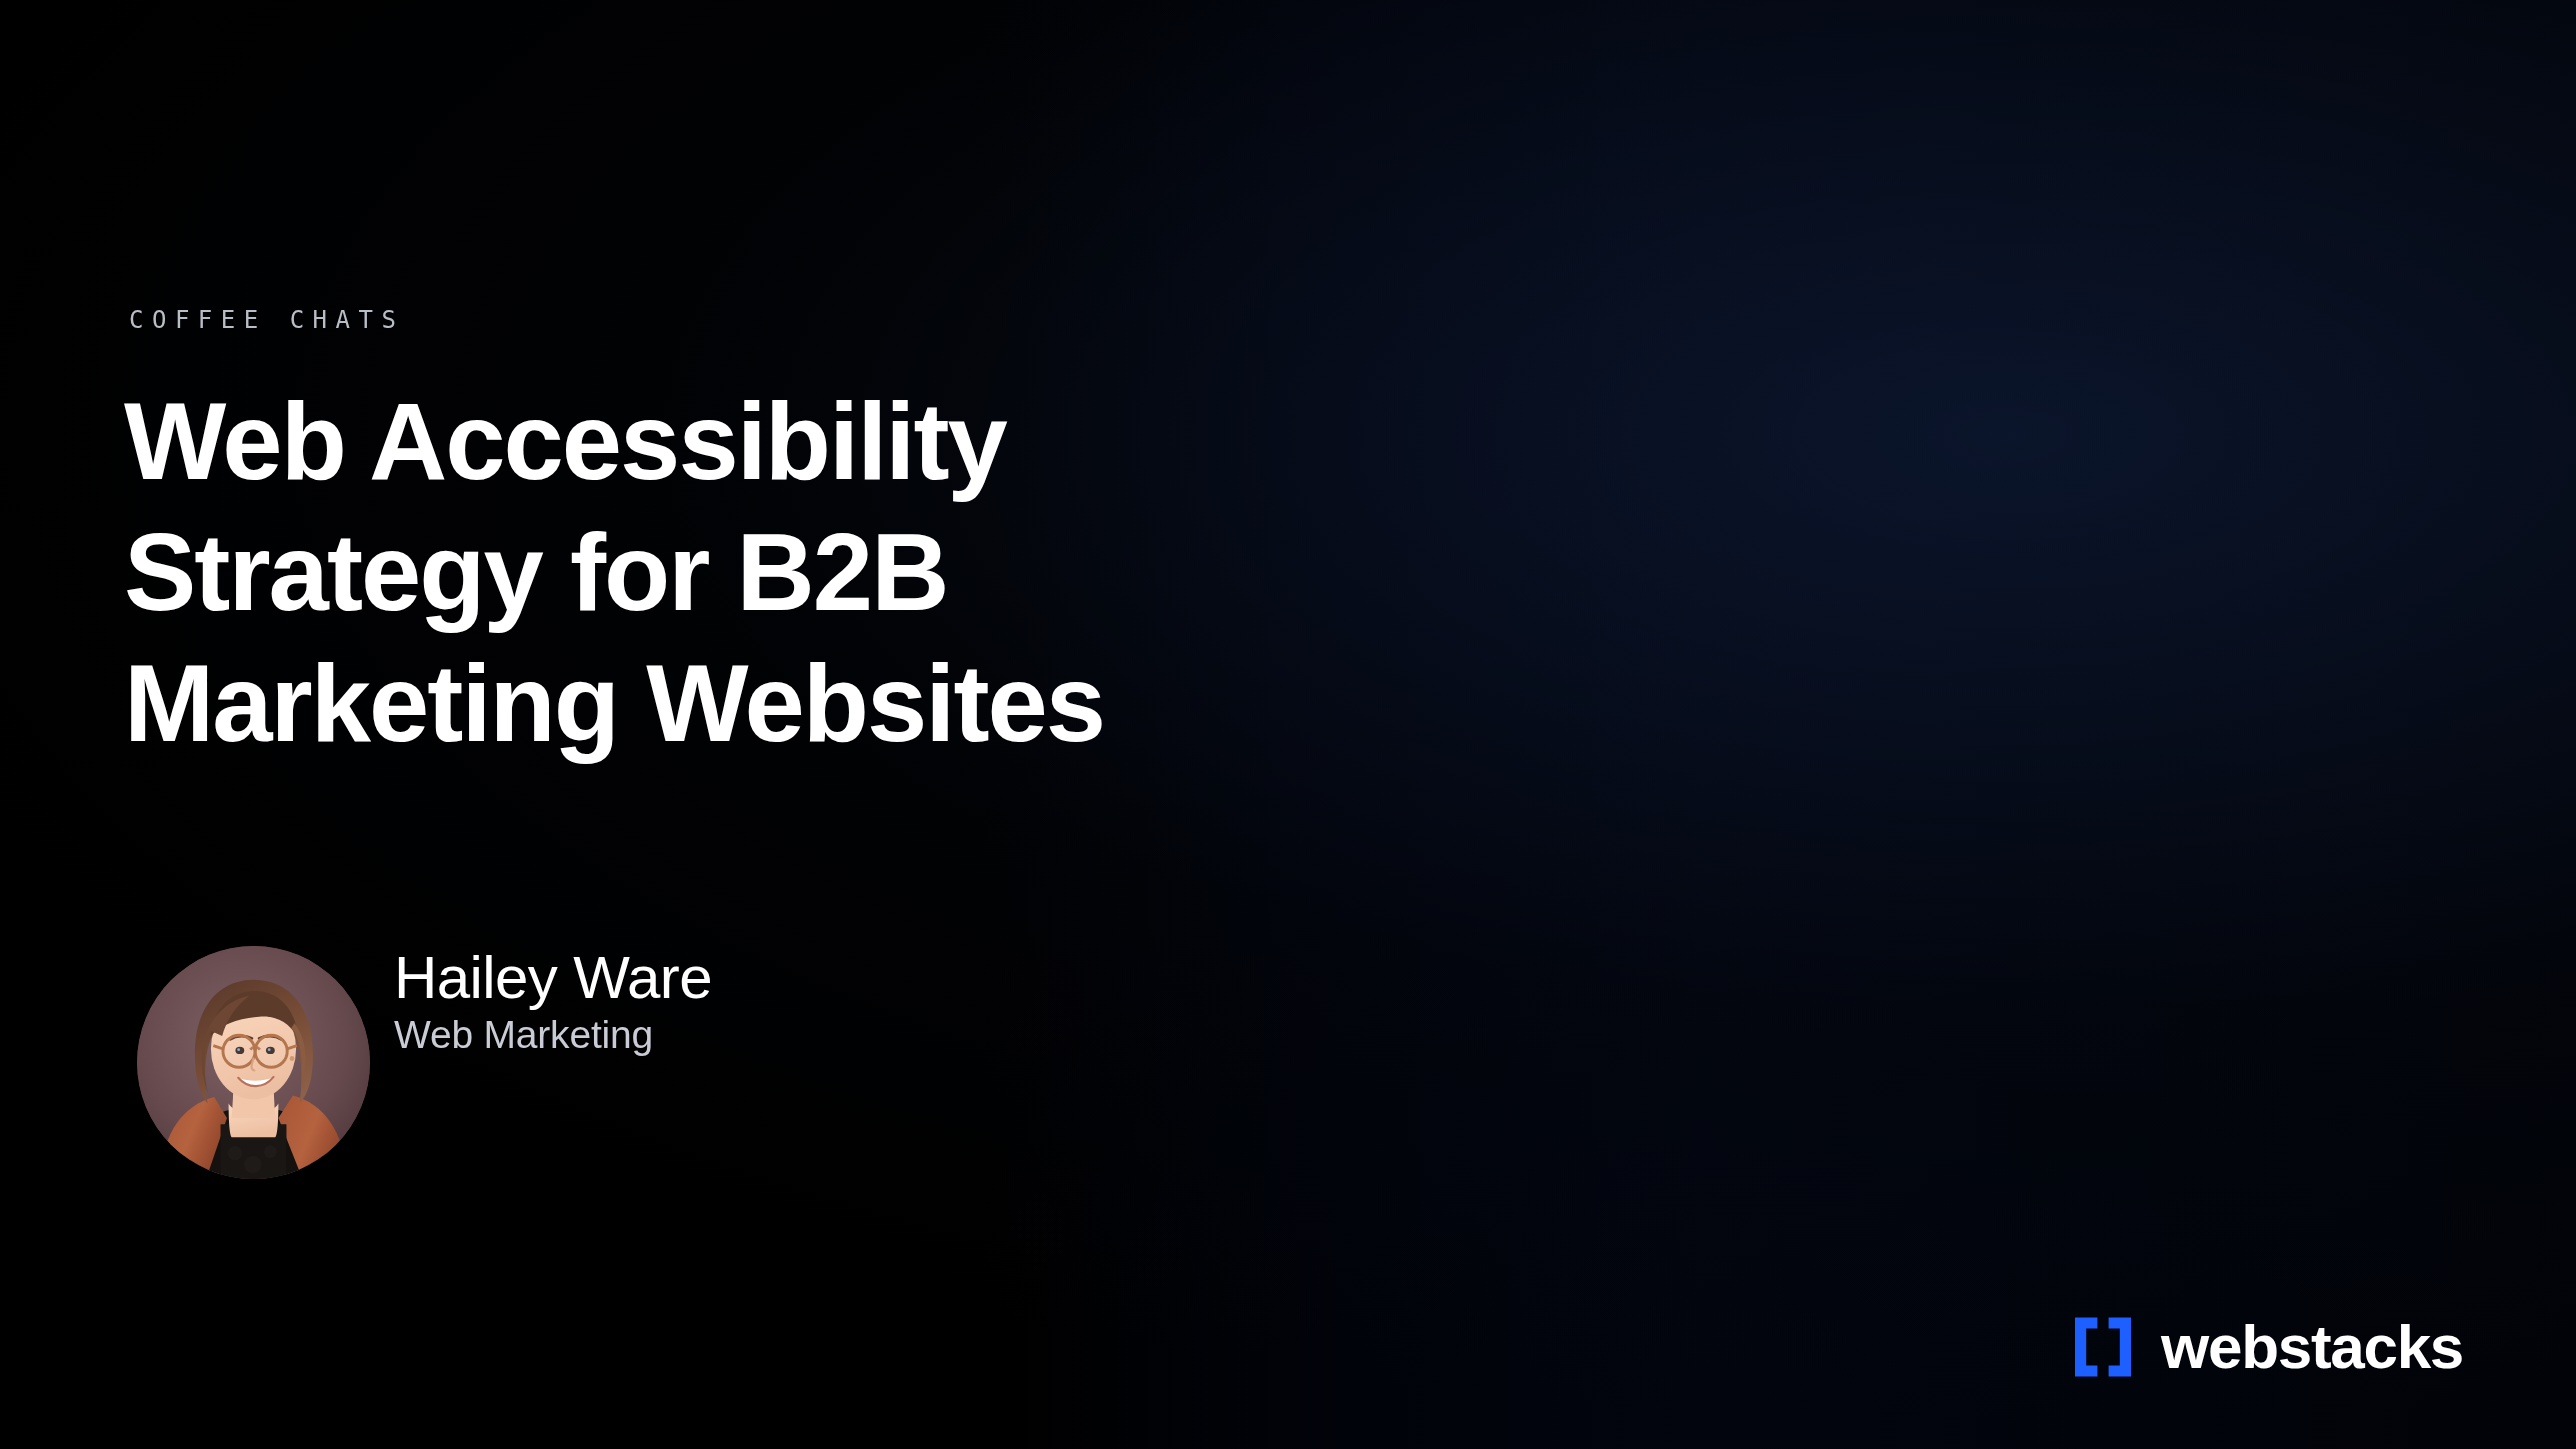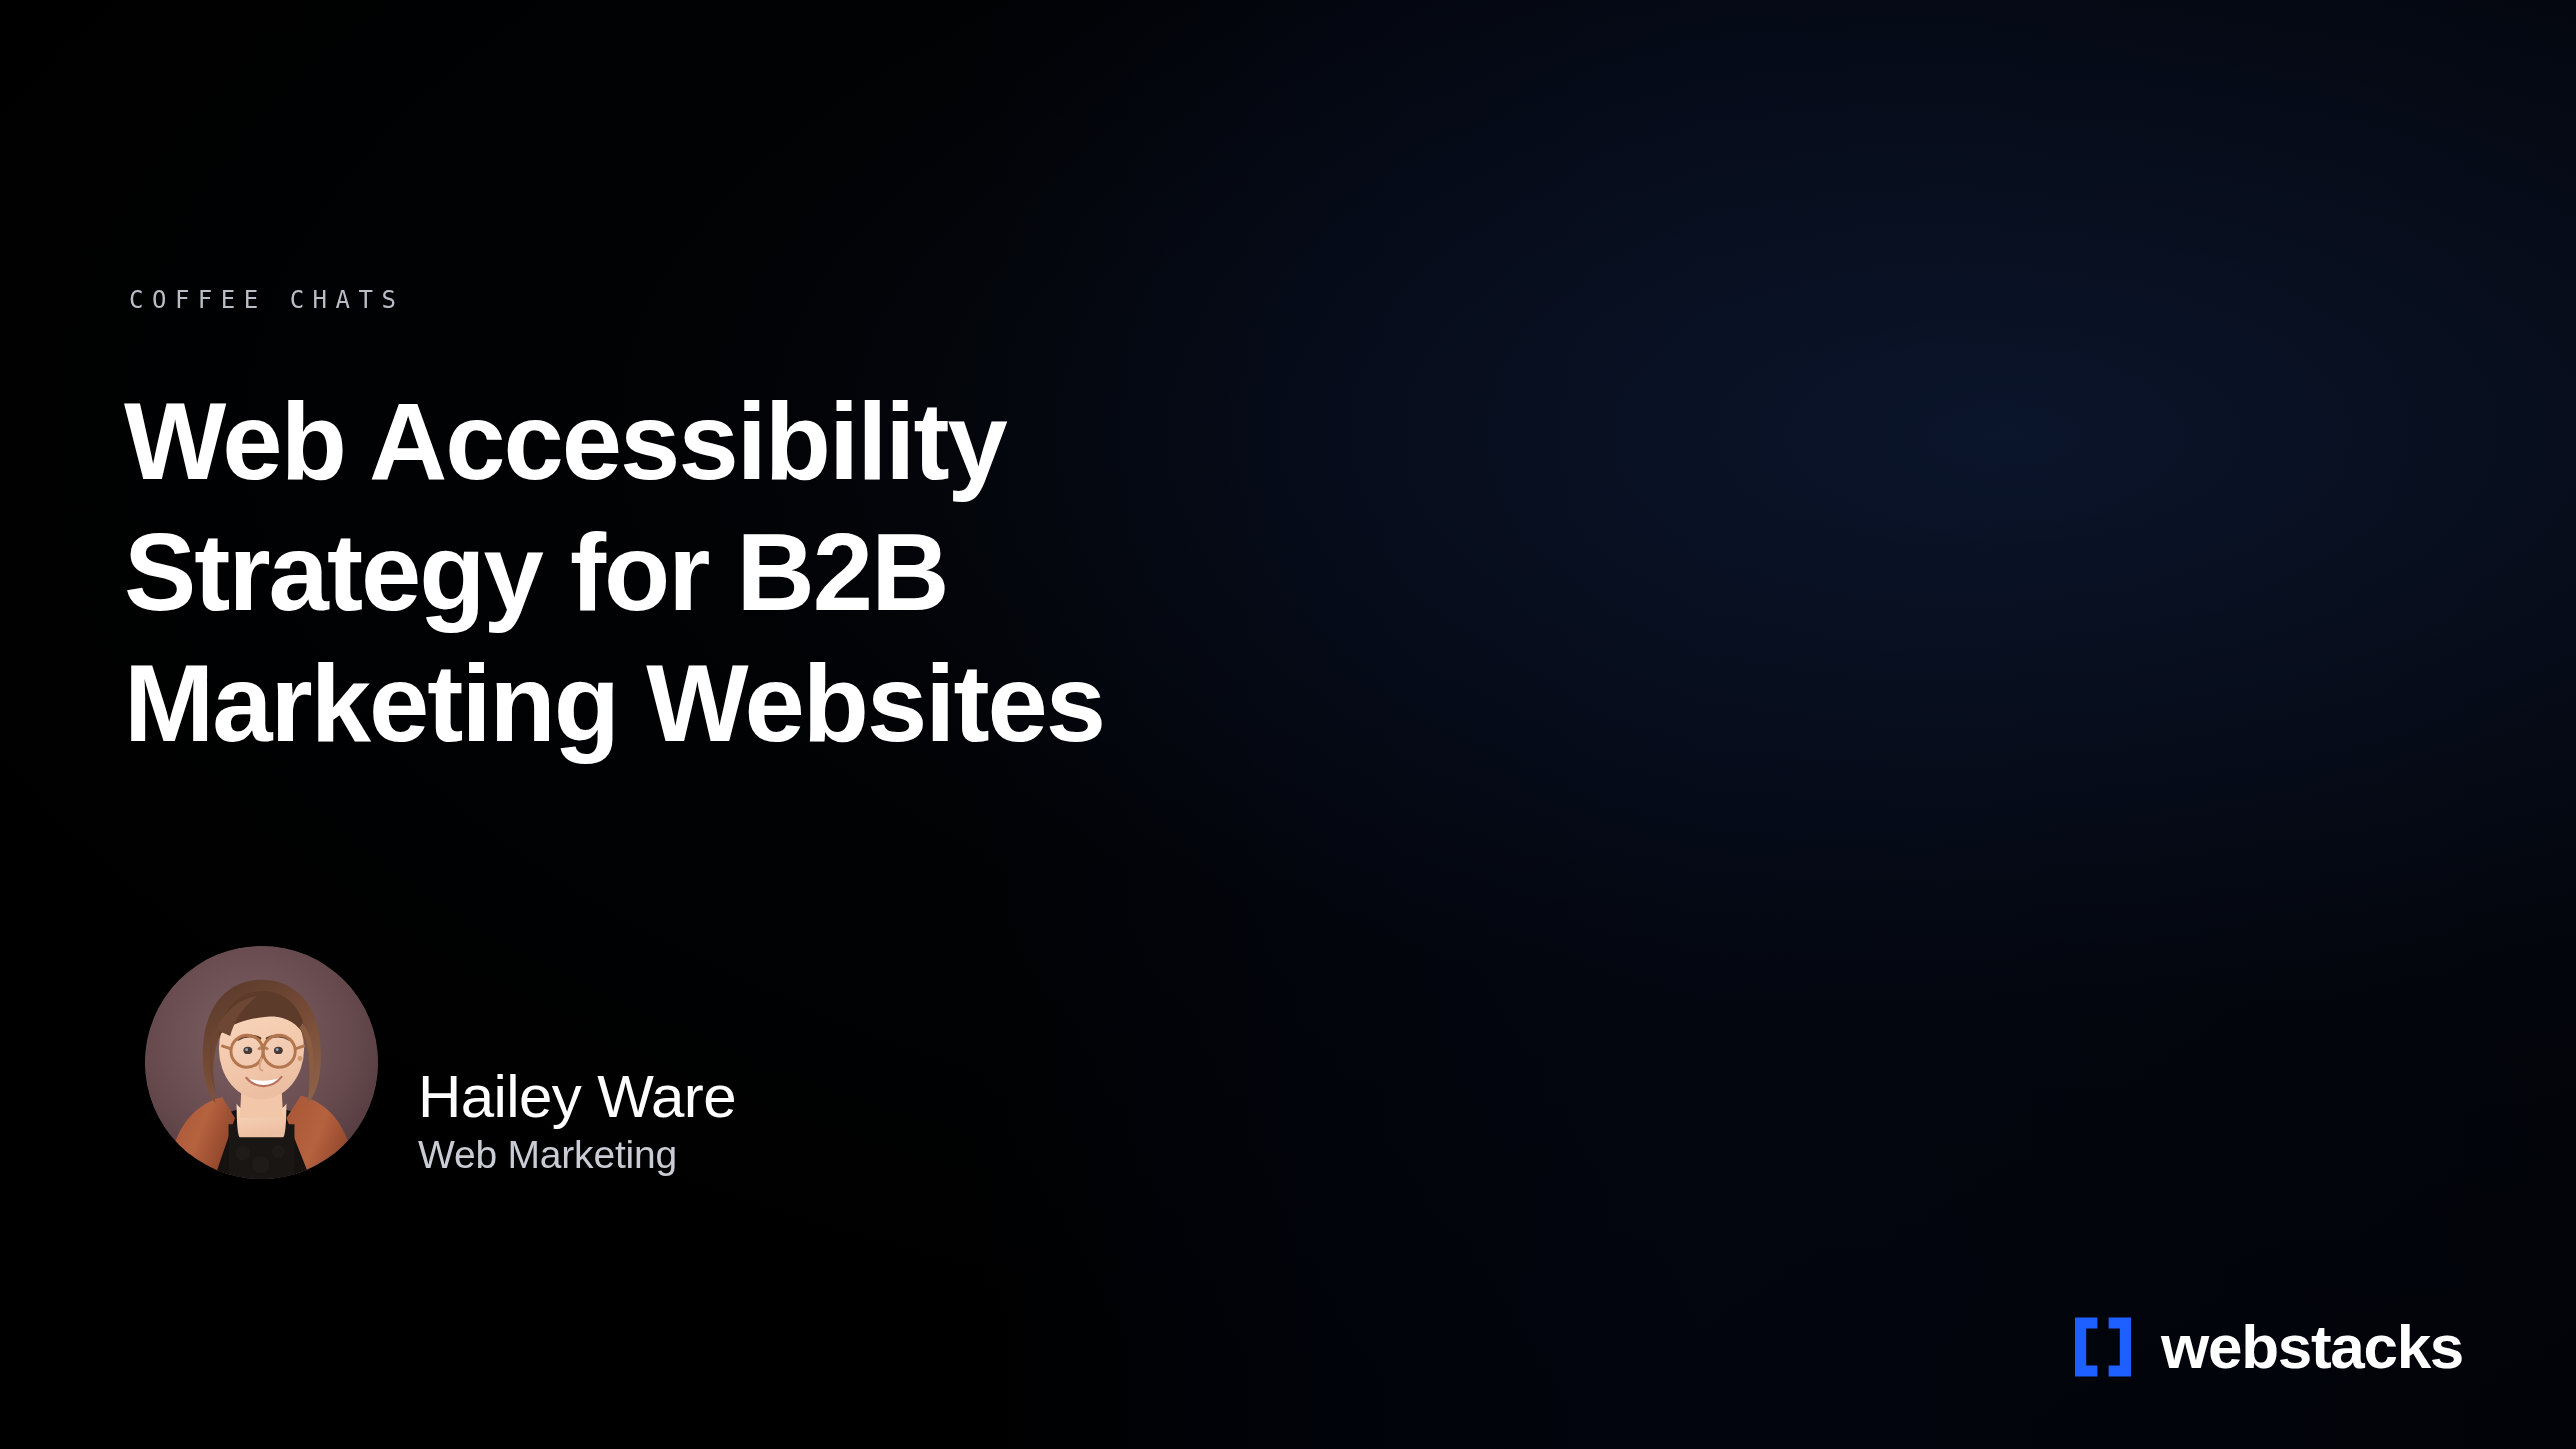--- a/index.html
+++ b/index.html
@@ -37,21 +37,21 @@
   .content {
     position:absolute;
     left:129px;
     top:0;
     width:1369px;
     height:1449px;
   }
 
   .eyebrow {
     position:absolute;
-    top:286px;
+    top:306px;
     left:0;
     font-family:"DejaVu Sans Mono", monospace;
     font-size:24px;
     letter-spacing:8.5px;
     color:#b9bdc6;
     font-weight:400;
     white-space:nowrap;
   }
 
   .headline {
@@ -68,24 +68,24 @@
     transform:scaleX(0.985);
     transform-origin:left top;
   }
   .headline-line { display:block; white-space:nowrap; }
   .headline-line + .headline-line { margin-top:21px; }
 
   
   .speaker {
     position:absolute;
     top:946px;
-    left:16px;
+    left:8px;
     display:flex;
-    align-items:flex-end;
-    gap:40px;
+    align-items:flex-start;
+    gap:24px;
   }
 
   .avatar {
     position:relative;
     width:233px; height:233px;
     border-radius:50%;
     overflow:hidden;
     flex:0 0 auto;
     background:#5c4144;
   }

